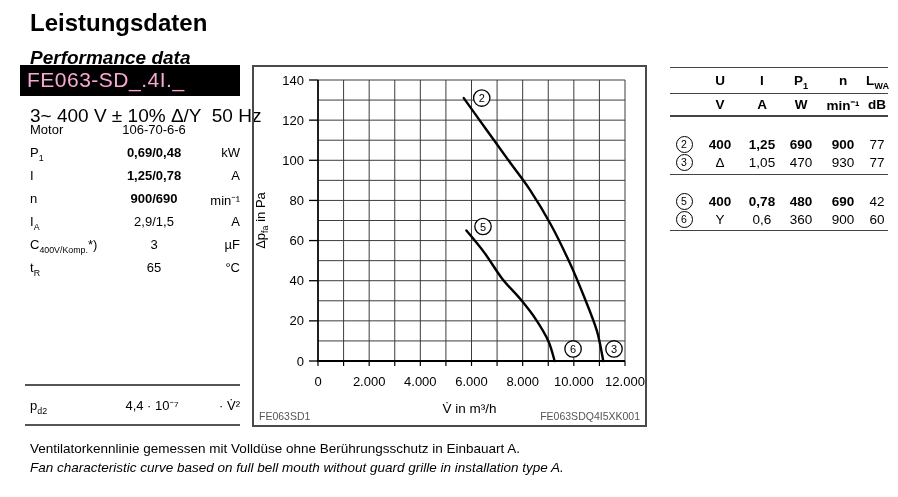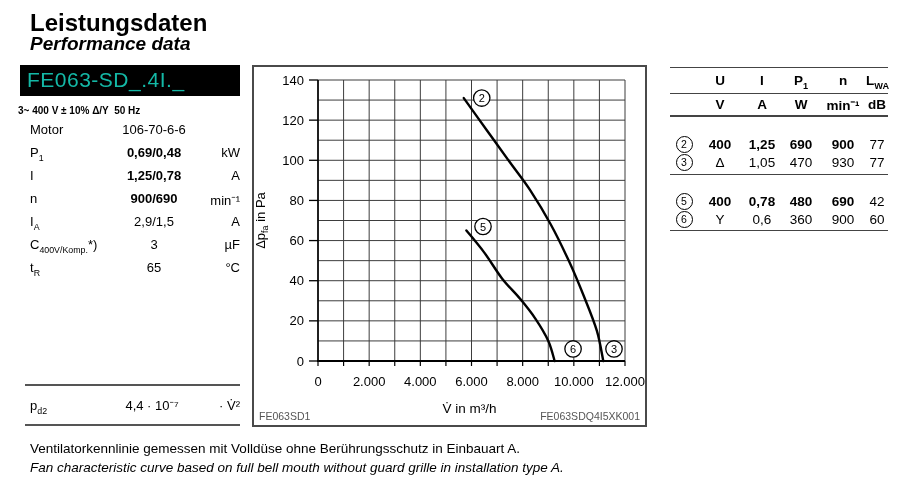--- a/index.html
+++ b/index.html
@@ -4,26 +4,26 @@
 <style>
   html,body{margin:0;padding:0}
   body{
     width:898px;height:497px;position:relative;background:#fff;color:#000;
     font-family:"Liberation Sans",sans-serif;overflow:hidden;
   }
   .abs{position:absolute}
   sub{font-size:68%;line-height:0}
   
   .title-de{left:30px;top:9px;font-size:24px;font-weight:bold}
-  .title-en{left:30px;top:33px;font-size:19px;font-weight:bold;font-style:italic}
-  
-  .model-box{left:20px;top:65px;width:213px;height:31px;background:#000;color:#14b8a6;
+  .title-en{left:30px;top:47px;font-size:19px;font-weight:bold;font-style:italic}
+  
+  .model-box{left:20px;top:65px;width:213px;height:31px;background:#000;color:#f9a8d4;
     font-size:21px;line-height:30px;padding-left:7px;letter-spacing:.5px}
   
-  .supply{left:18px;top:105px;font-size:10px;font-weight:bold;white-space:pre}
+  .supply{left:30px;top:105px;font-size:19px;font-weight:normal;white-space:pre}
   
   .spec{left:30px;top:122px;width:210px;font-size:13px}
   .spec-row{display:flex;height:23px;align-items:flex-start}
   .s-label{width:82px;text-align:left}
   .s-val{width:84px;text-align:center}
   .s-unit{flex:1;text-align:right}
   .bv{font-weight:bold}
   
   .pd2{left:25px;top:384px;width:215px;height:38px;border-top:2px solid #555;
     border-bottom:2px solid #555;display:flex;align-items:center;font-size:13px}

